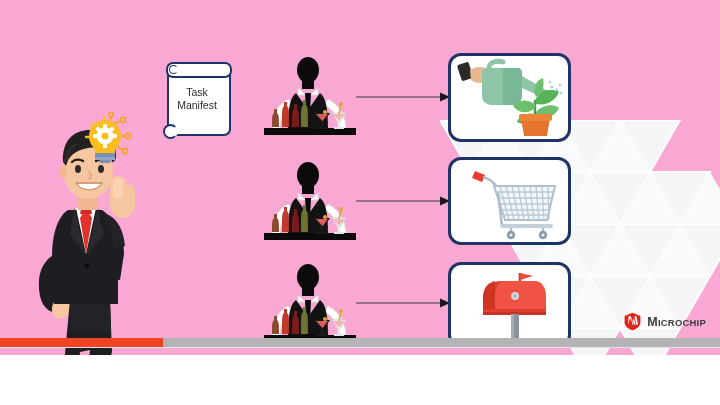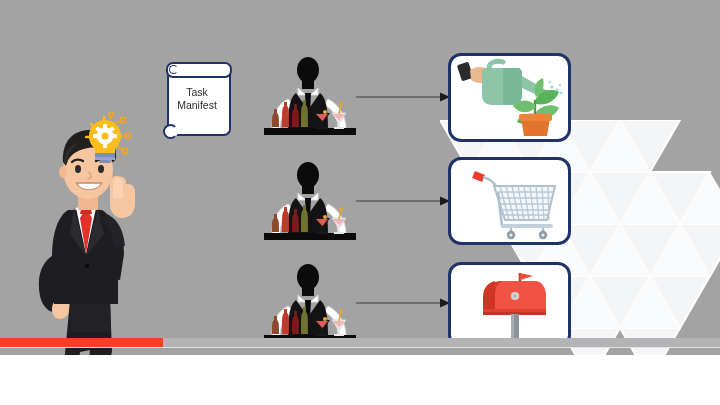--- a/index.html
+++ b/index.html
@@ -2,21 +2,21 @@
 <html><head>
 <meta charset="utf-8">
 <style>
   html,body{margin:0;padding:0;}
   body{
     width:720px;height:405px;overflow:hidden;
     background:#ffffff;
     font-family:"Liberation Sans", sans-serif;
     position:relative;
   }
-  #slide{position:relative;width:720px;height:355px;overflow:hidden;background:#a3a3a3;}
+  #slide{position:relative;width:720px;height:355px;overflow:hidden;background:#f9a8d4;}
 
   
   .bg-pattern{position:absolute;inset:0;pointer-events:none;overflow:hidden;}
   .bg-pattern svg{position:absolute;right:-20px;top:120px;opacity:1;}
 
   
   .footer-bar{position:absolute;left:0;bottom:8px;height:9px;width:720px;}
   .footer-bar .red{position:absolute;left:0;top:0;width:163px;height:9px;background:#F04323;}
   .footer-bar .grey{position:absolute;left:163px;top:0;width:557px;height:9px;background:#B4B4B6;}
   .footer-line{position:absolute;left:0;bottom:7px;width:720px;height:1px;background:#E3E3E5;}
@@ -428,20 +428,29 @@
       <rect x="32" y="47" width="63" height="3" fill="#C43425"></rect>
 
       <circle cx="64" cy="31" r="4" fill="#D2D5DA"></circle>
       <circle cx="64" cy="31" r="2" fill="#B9BDC4"></circle>
 
       <rect x="60" y="49" width="8" height="29" fill="#8D939B"></rect>
       <rect x="60" y="49" width="3" height="29" fill="#A5ABB3"></rect>
     </svg>
   </div>
 
+  <div class="logo">
+    <svg class="mark" viewBox="0 0 24 24" aria-hidden="true">
+      <path d="M12 1 L22 5 L22 13 C22 18 17 22 12 23 C7 22 2 18 2 13 L2 5 Z" fill="#E2231A"></path>
+      <path d="M6.5 16 L9 7.5 L11.4 13 L12 11 L9.6 5.5 L7 5.5 Z" fill="#FFFFFF"></path>
+      <path d="M11.2 16 L13.6 7.5 L16 16 L14 16 L13.6 13 L12.2 16 Z" fill="#FFFFFF"></path>
+      <path d="M14.5 5.5 L17 5.5 L19 16 L17 16 Z" fill="#FFFFFF"></path>
+    </svg>
+    <span class="word"><span>M</span><span class="small">ICROCHIP</span></span>
+  </div>
 
   <div class="footer-bar">
     <div class="red"></div>
     <div class="grey"></div>
   </div>
   <div class="footer-line"></div>
 
 </div>
 
 </body></html>

